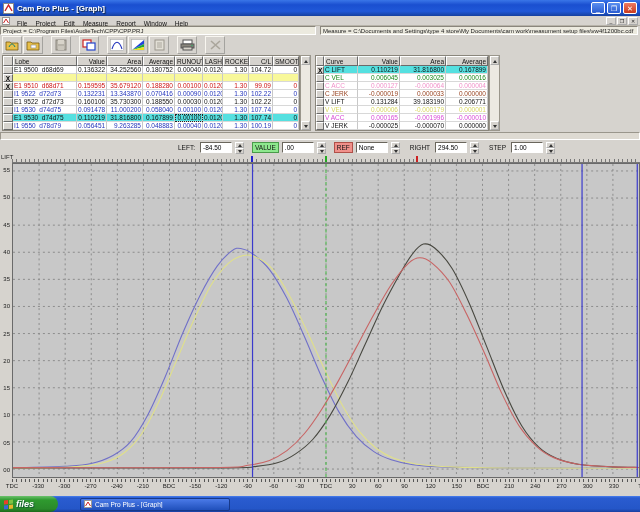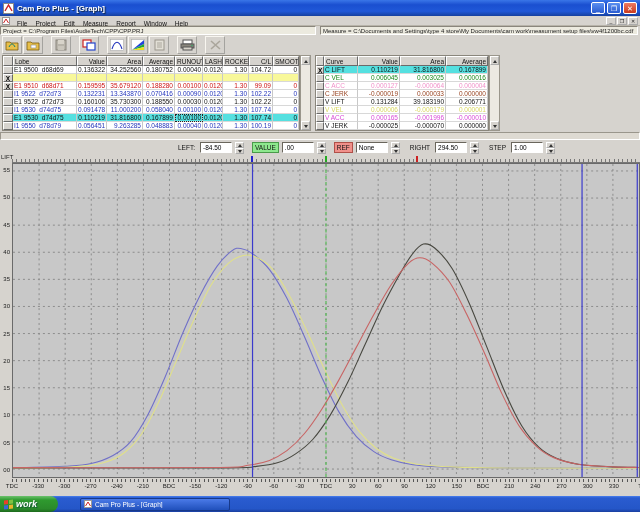--- a/index.html
+++ b/index.html
@@ -529,21 +529,21 @@
     </div>
 
   <div class="taskbar">
     <button class="start-btn">
       <span class="xp-flag">
           <i></i>
           <i></i>
           <i></i>
           <i></i>
         </span>
-      <span>work</span>
+      <span>files</span>
     </button>
     <div class="task-item">
       <span class="task-icon">
         <svg width="6" height="6" viewBox="0 0 6 6">
             <path d="M0.5 5 L3 1 L5.5 5" fill="none" stroke="#cc2222" stroke-width="1"></path>
           </svg>
       </span>
       <span>Cam Pro Plus - [Graph]</span>
     </div>
   </div>

